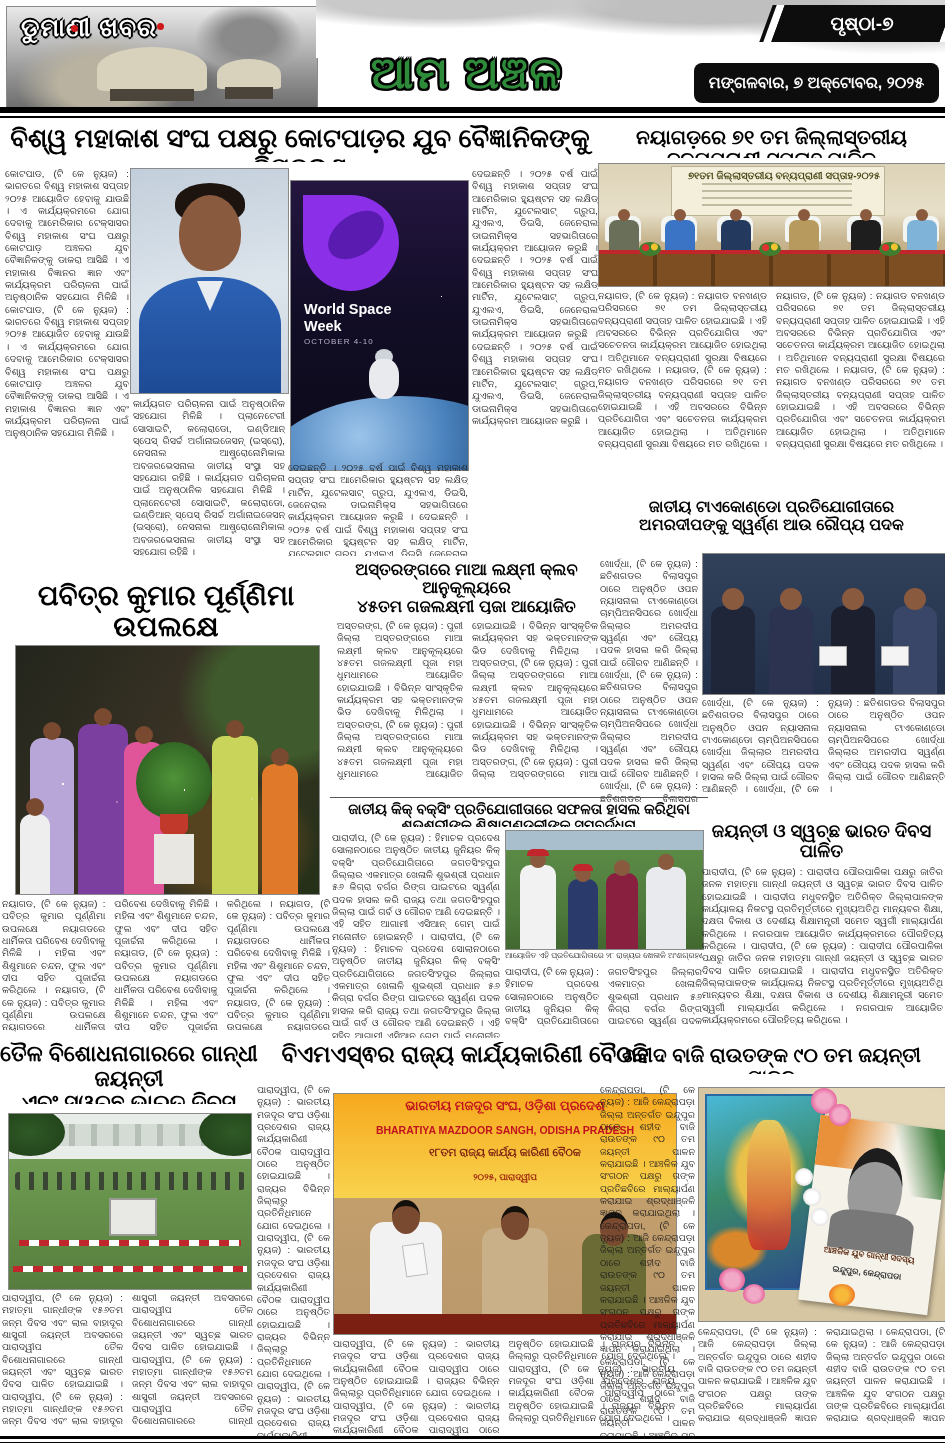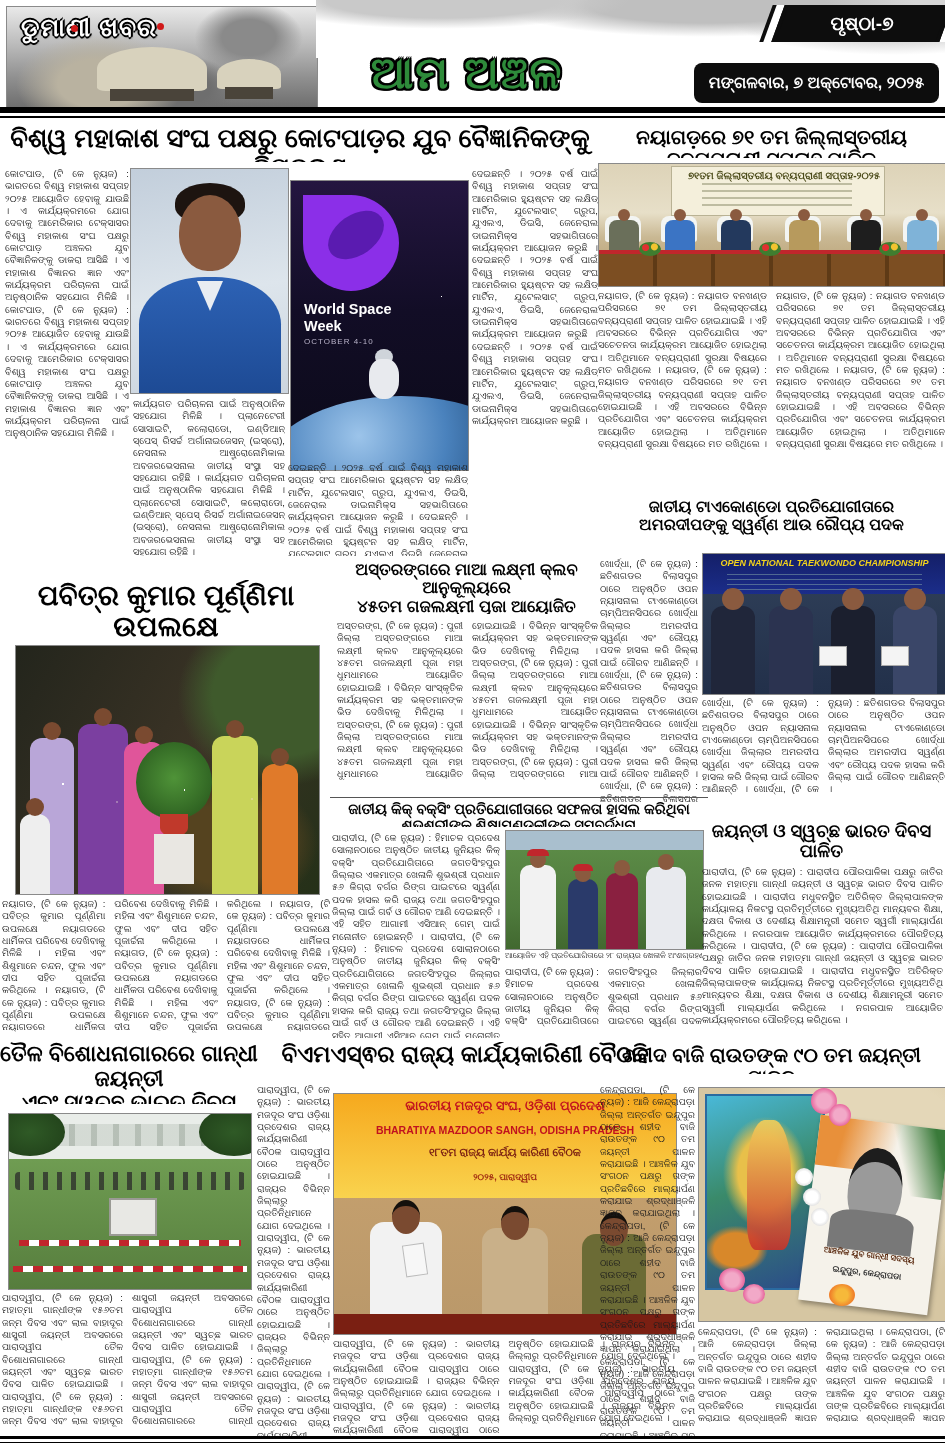--- a/index.html
+++ b/index.html
@@ -213,24 +213,20 @@
   <span class="wd-bq" style="left:280px;"></span>
 </div>
 <div class="abs bodytxt c2" style="left:598px;top:290px;width:347px;height:176px;">ନୟାଗଡ, (ଟି କେ ନ୍ୟୁଜ) : ନୟାଗଡ ବନଖଣ୍ଡ ପରିସରରେ ୭୧ ତମ ଜିଲ୍ଲାସ୍ତରୀୟ ବନ୍ୟପ୍ରାଣୀ ସପ୍ତାହ ପାଳିତ ହୋଇଯାଇଛି । ଏହି ଅବସରରେ ବିଭିନ୍ନ ପ୍ରତିଯୋଗିତା ଏବଂ ସଚେତନତା କାର୍ଯ୍ୟକ୍ରମ ଆୟୋଜିତ ହୋଇଥିଲା । ଅତିଥିମାନେ ବନ୍ୟପ୍ରାଣୀ ସୁରକ୍ଷା ବିଷୟରେ ମତ ରଖିଥିଲେ । ନୟାଗଡ, (ଟି କେ ନ୍ୟୁଜ) : ନୟାଗଡ ବନଖଣ୍ଡ ପରିସରରେ ୭୧ ତମ ଜିଲ୍ଲାସ୍ତରୀୟ ବନ୍ୟପ୍ରାଣୀ ସପ୍ତାହ ପାଳିତ ହୋଇଯାଇଛି । ଏହି ଅବସରରେ ବିଭିନ୍ନ ପ୍ରତିଯୋଗିତା ଏବଂ ସଚେତନତା କାର୍ଯ୍ୟକ୍ରମ ଆୟୋଜିତ ହୋଇଥିଲା । ଅତିଥିମାନେ ବନ୍ୟପ୍ରାଣୀ ସୁରକ୍ଷା ବିଷୟରେ ମତ ରଖିଥିଲେ । ନୟାଗଡ, (ଟି କେ ନ୍ୟୁଜ) : ନୟାଗଡ ବନଖଣ୍ଡ ପରିସରରେ ୭୧ ତମ ଜିଲ୍ଲାସ୍ତରୀୟ ବନ୍ୟପ୍ରାଣୀ ସପ୍ତାହ ପାଳିତ ହୋଇଯାଇଛି । ଏହି ଅବସରରେ ବିଭିନ୍ନ ପ୍ରତିଯୋଗିତା ଏବଂ ସଚେତନତା କାର୍ଯ୍ୟକ୍ରମ ଆୟୋଜିତ ହୋଇଥିଲା । ଅତିଥିମାନେ ବନ୍ୟପ୍ରାଣୀ ସୁରକ୍ଷା ବିଷୟରେ ମତ ରଖିଥିଲେ । ନୟାଗଡ, (ଟି କେ ନ୍ୟୁଜ) : ନୟାଗଡ ବନଖଣ୍ଡ ପରିସରରେ ୭୧ ତମ ଜିଲ୍ଲାସ୍ତରୀୟ ବନ୍ୟପ୍ରାଣୀ ସପ୍ତାହ ପାଳିତ ହୋଇଯାଇଛି । ଏହି ଅବସରରେ ବିଭିନ୍ନ ପ୍ରତିଯୋଗିତା ଏବଂ ସଚେତନତା କାର୍ଯ୍ୟକ୍ରମ ଆୟୋଜିତ ହୋଇଥିଲା । ଅତିଥିମାନେ ବନ୍ୟପ୍ରାଣୀ ସୁରକ୍ଷା ବିଷୟରେ ମତ ରଖିଥିଲେ ।</div>
 
 <div class="abs hl" style="left:598px;top:470px;width:347px;height:84px;font-size:16px;margin-top:28px;">
   <span>ଜାତୀୟ ଟାଏକୋଣ୍ଡୋ ପ୍ରତିଯୋଗୀତାରେ</span><br>
   <span>ଅମରଦୀପଙ୍କୁ ସ୍ୱର୍ଣ୍ଣ ଆଉ ରୌପ୍ୟ ପଦକ</span>
 </div>
 <div class="abs bodytxt" style="left:600px;top:558px;width:98px;height:244px;">ଖୋର୍ଦ୍ଧା, (ଟି କେ ନ୍ୟୁଜ) : ଛତିଶଗଡର ବିଲାସପୁର ଠାରେ ଅନୁଷ୍ଠିତ ଓପନ ନ୍ୟାସନାଲ ଟାଏକୋଣ୍ଡୋ ଚାମ୍ପିଅନସିପରେ ଖୋର୍ଦ୍ଧା ଜିଲ୍ଲାର ଅମରଦୀପ ସ୍ୱର୍ଣ୍ଣ ଏବଂ ରୌପ୍ୟ ପଦକ ହାସଲ କରି ଜିଲ୍ଲା ପାଇଁ ଗୌରବ ଆଣିଛନ୍ତି । ଖୋର୍ଦ୍ଧା, (ଟି କେ ନ୍ୟୁଜ) : ଛତିଶଗଡର ବିଲାସପୁର ଠାରେ ଅନୁଷ୍ଠିତ ଓପନ ନ୍ୟାସନାଲ ଟାଏକୋଣ୍ଡୋ ଚାମ୍ପିଅନସିପରେ ଖୋର୍ଦ୍ଧା ଜିଲ୍ଲାର ଅମରଦୀପ ସ୍ୱର୍ଣ୍ଣ ଏବଂ ରୌପ୍ୟ ପଦକ ହାସଲ କରି ଜିଲ୍ଲା ପାଇଁ ଗୌରବ ଆଣିଛନ୍ତି । ଖୋର୍ଦ୍ଧା, (ଟି କେ ନ୍ୟୁଜ) : ଛତିଶଗଡର ବିଲାସପୁର ଠାରେ ଅନୁଷ୍ଠିତ ଓପନ ନ୍ୟାସନାଲ ଟାଏକୋଣ୍ଡୋ ଚାମ୍ପିଅନସିପରେ ଖୋର୍ଦ୍ଧା ଜିଲ୍ଲାର ଅମରଦୀପ ସ୍ୱର୍ଣ୍ଣ ଏବଂ ରୌପ୍ୟ ପଦକ ହାସଲ କରି ଜିଲ୍ଲା ପାଇଁ ଗୌରବ ଆଣିଛନ୍ତି ।</div>
 <div class="abs fig taek" style="left:702px;top:553px;width:243px;height:140px;">
-  <div class="tk-banner">
-    <div class="tk-banner-t">OPEN NATIONAL TAEKWONDO CHAMPIONSHIP</div>
-    <div class="tk-banner-s"></div>
-  </div>
   <span class="tk-man" style="left:8px;background:#20263a;"></span>
   <span class="tk-man" style="left:66px;background:#2b3350;"></span>
   <span class="tk-man" style="left:128px;background:#1b1f2e;"></span>
   <span class="tk-man" style="left:190px;background:#3a4668;"></span>
   <span class="tk-cert" style="left:116px;"></span>
   <span class="tk-cert" style="left:178px;"></span>
 </div>
 <div class="abs bodytxt c2" style="left:702px;top:697px;width:243px;height:104px;">ଖୋର୍ଦ୍ଧା, (ଟି କେ ନ୍ୟୁଜ) : ଛତିଶଗଡର ବିଲାସପୁର ଠାରେ ଅନୁଷ୍ଠିତ ଓପନ ନ୍ୟାସନାଲ ଟାଏକୋଣ୍ଡୋ ଚାମ୍ପିଅନସିପରେ ଖୋର୍ଦ୍ଧା ଜିଲ୍ଲାର ଅମରଦୀପ ସ୍ୱର୍ଣ୍ଣ ଏବଂ ରୌପ୍ୟ ପଦକ ହାସଲ କରି ଜିଲ୍ଲା ପାଇଁ ଗୌରବ ଆଣିଛନ୍ତି । ଖୋର୍ଦ୍ଧା, (ଟି କେ ନ୍ୟୁଜ) : ଛତିଶଗଡର ବିଲାସପୁର ଠାରେ ଅନୁଷ୍ଠିତ ଓପନ ନ୍ୟାସନାଲ ଟାଏକୋଣ୍ଡୋ ଚାମ୍ପିଅନସିପରେ ଖୋର୍ଦ୍ଧା ଜିଲ୍ଲାର ଅମରଦୀପ ସ୍ୱର୍ଣ୍ଣ ଏବଂ ରୌପ୍ୟ ପଦକ ହାସଲ କରି ଜିଲ୍ଲା ପାଇଁ ଗୌରବ ଆଣିଛନ୍ତି ।</div>
 
 <div class="abs hl" style="left:0;top:556px;width:332px;height:80px;font-size:28px;margin-top:24px;">

